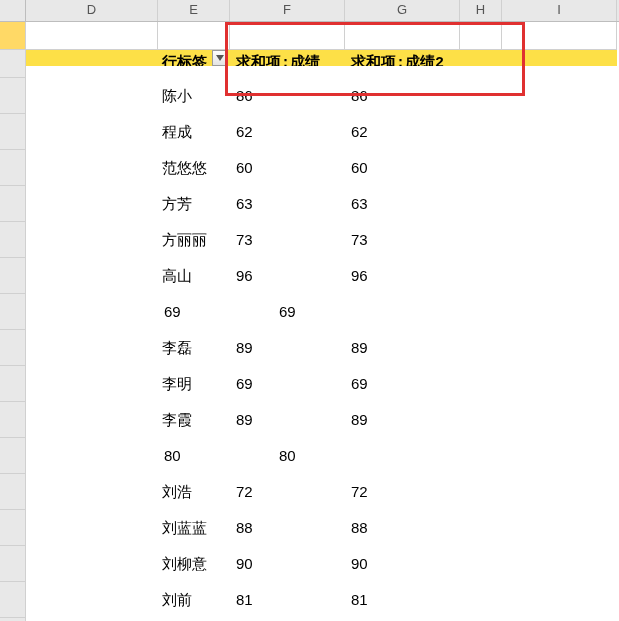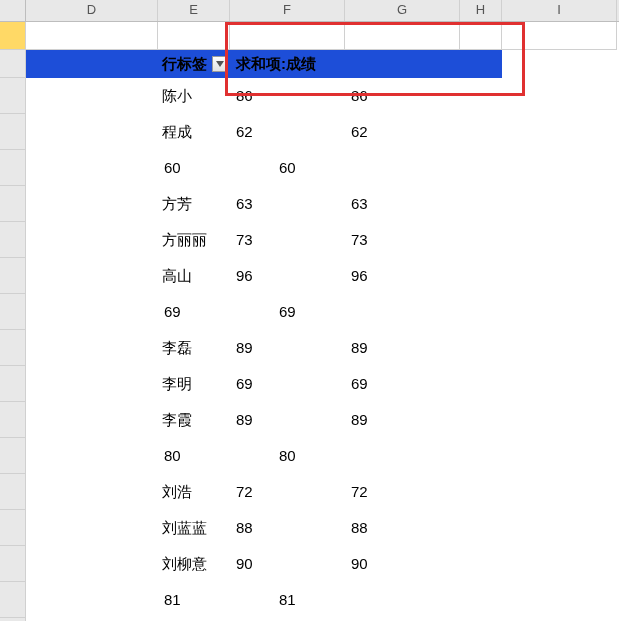--- a/index.html
+++ b/index.html
@@ -61,26 +61,27 @@
   }
   .row0 .cell { height: 28px; line-height: 28px; }
   .row0 { height: 28px; }
   .row0 .rowhead { height: 28px; background: #ffd966; }
   .selcell { background: #fff; }
 
   .pivot-area .cell { border: none; }
   .pivot-area .rowhead { border-bottom: 1px solid #d0d0d0; }
 
   .pivot-header-row .cell {
-    background: #1d4ed8;
+    background: #fde047;
     font-weight: bold;
     font-size: 15px;
-    height: 28px;
+    height: 16px;
     line-height: 28px;
     border-bottom: none;
+    font-family: Liberation Mono, monospace;
   }
   .pivot-header-row { height: 28px; }
   .pivot-header-row .rowhead { height: 28px; }
   .pivot-header-row .cE { position: relative; padding-right: 20px; }
 
   .filter-btn {
     position: absolute;
     right: 2px;
     top: 50%;
     transform: translateY(-50%);
@@ -138,20 +139,21 @@
     <div class="cell cD"></div>
     <div class="cell cE">
       <span>行标签</span>
       <span class="filter-btn">
         <svg width="8" height="6" viewBox="0 0 8 6">
             <path d="M0 0 L8 0 L4 6 Z" fill="#555"></path>
           </svg>
       </span>
     </div>
     <div class="cell cF">求和项:成绩</div>
+    <div class="cell cG">求和项:成绩2</div>
     <div class="cell cH"></div>
     <div class="cell cI"></div>
   </div>
 
   <div id="pivot-body" class="pivot-area">
       <div class="row">
         <div class="rowhead"></div>
         <div class="cell cD"></div>
         <div class="cell cE">陈小</div>
         <div class="cell cF num">86</div>
@@ -164,20 +166,21 @@
         <div class="cell cD"></div>
         <div class="cell cE">程成</div>
         <div class="cell cF num">62</div>
         <div class="cell cG num">62</div>
         <div class="cell cH"></div>
         <div class="cell cI"></div>
       </div>
       <div class="row">
         <div class="rowhead"></div>
         <div class="cell cD"></div>
+        <div class="cell cE">范悠悠</div>
         <div class="cell cF num">60</div>
         <div class="cell cG num">60</div>
         <div class="cell cH"></div>
         <div class="cell cI"></div>
       </div>
       <div class="row">
         <div class="rowhead"></div>
         <div class="cell cD"></div>
         <div class="cell cE">方芳</div>
         <div class="cell cF num">63</div>
@@ -269,20 +272,21 @@
         <div class="cell cD"></div>
         <div class="cell cE">刘柳意</div>
         <div class="cell cF num">90</div>
         <div class="cell cG num">90</div>
         <div class="cell cH"></div>
         <div class="cell cI"></div>
       </div>
       <div class="row">
         <div class="rowhead"></div>
         <div class="cell cD"></div>
+        <div class="cell cE">刘前</div>
         <div class="cell cF num">81</div>
         <div class="cell cG num">81</div>
         <div class="cell cH"></div>
         <div class="cell cI"></div>
       </div>
       <div class="row">
         <div class="rowhead"></div>
         <div class="cell cD"></div>
         <div class="cell cE">刘小培</div>
         <div class="cell cF num">98</div>

